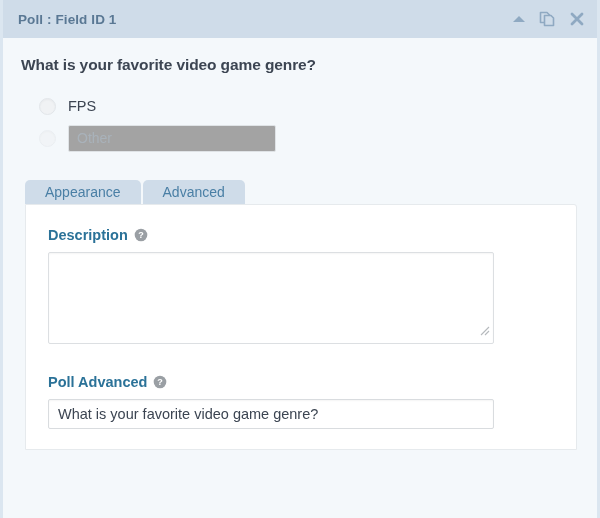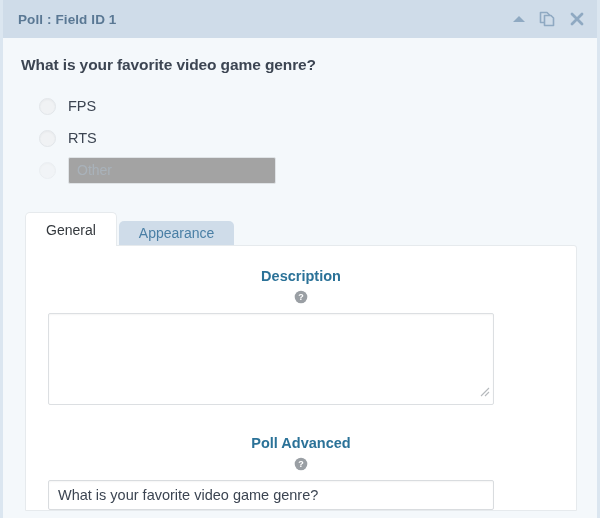--- a/index.html
+++ b/index.html
@@ -170,21 +170,20 @@
   }
 
   .field-label {
     font-size: 14.5px;
     font-weight: bold;
     color: #2b7298;
     display: flex;
     align-items: center;
     gap: 6px;
     margin-bottom: 9px;
-    flex-direction: column;
   }
   .help-icon {
     display: inline-block;
     width: 14px;
     height: 14px;
     line-height: 0;
   }
 
   .desc-textarea {
     display: block;
@@ -253,33 +252,29 @@
 
   <div class="panel-body">
     <div class="poll-question-title">What is your favorite video game genre?</div>
 
     <div class="choices">
       <div class="choice-row">
         <span class="radio-dot"></span>
         <span class="choice-label">FPS</span>
       </div>
       <div class="choice-row">
-        <span class="radio-dot"></span>
-        <span class="choice-label">RTS</span>
-      </div>
-      <div class="choice-row">
         <span class="radio-dot faded"></span>
         <input class="other-input" type="text" placeholder="Other" style="">
       </div>
     </div>
   </div>
 
   <div class="tabs-wrap">
-    <div class="tab active">General</div>
     <div class="tab inactive">Appearance</div>
+    <div class="tab inactive">Advanced</div>
   </div>
 
   <div class="tab-panel">
 
     <div class="field-label">
       <span>Description</span>
       <span class="help-icon">
         <svg width="14" height="14" viewBox="0 0 14 14">
           <circle cx="7" cy="7" r="6.3" fill="#9a9fa4"></circle>
           <text x="7" y="10.4" text-anchor="middle" font-family="Liberation Sans, sans-serif" font-size="9" font-weight="bold" fill="#ffffff">?</text>

